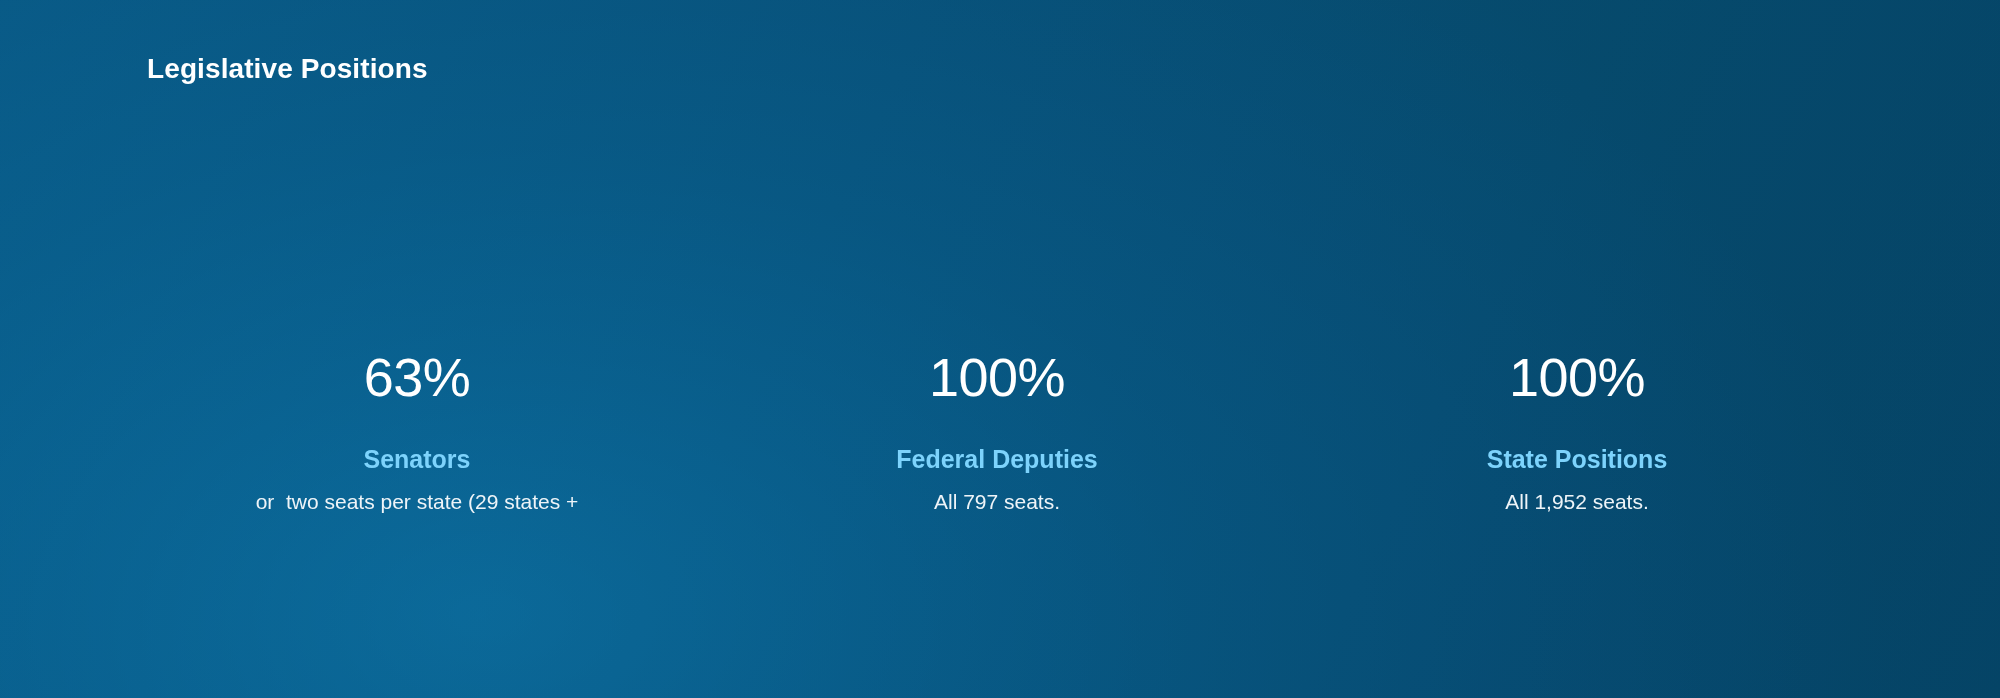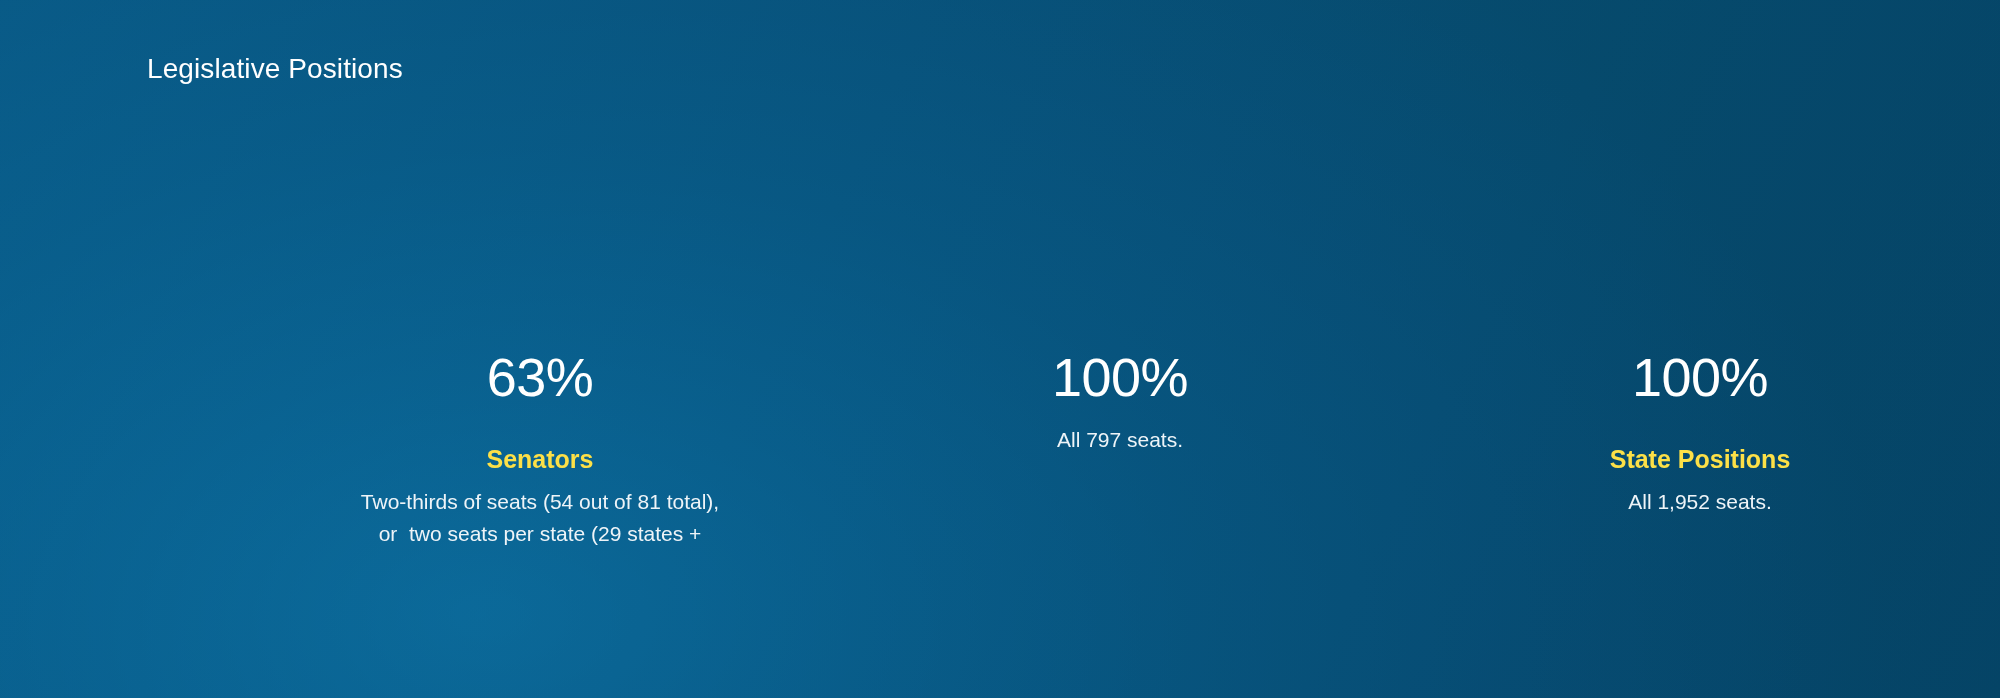--- a/index.html
+++ b/index.html
@@ -28,34 +28,34 @@
   #page {
     position: absolute;
     inset: 0;
   }
 
   .page-title {
     position: absolute;
     left: 147px;
     top: 53px;
     font-size: 28px;
-    font-weight: normal;
+    font-weight: bold;
     color: #ffffff;
     letter-spacing: 0.1px;
   }
 
   .gauges-row {
     position: absolute;
     left: 0;
     top: 140px;
     width: 2000px;
     height: 520px;
     display: flex;
     flex-direction: row;
-    justify-content: flex-end;
+    justify-content: flex-start;
   }
 
   .gauge-card {
     width: 600px;
     display: flex;
     flex-direction: column;
     align-items: center;
   }
 
   .gauge-card.card-1 { margin-left: 117px; }
@@ -84,21 +84,21 @@
     font-weight: 400;
     color: #ffffff;
     line-height: 1;
     letter-spacing: -0.5px;
   }
 
   .gauge-label {
     margin-top: 32px;
     font-size: 25px;
     font-weight: bold;
-    color: #fde047;
+    color: #7dd3fc;
     text-align: center;
     line-height: 1.2;
   }
 
   .gauge-desc {
     margin-top: 12px;
     font-size: 21px;
     font-weight: 400;
     color: #eef4f8;
     text-align: center;
@@ -124,35 +124,35 @@
         <svg viewBox="0 0 540 272">
           <g>
             <path class="arc-filled" d="M 60 272 A 210 210 0 0 0 353.40105703330397 464.728471393636 L 302.566127032052 347.25587930608646 A 82 82 0 0 1 188 272 Z" fill="#0f79bd"></path>
             <path class="arc-remainder" d="M 353.40105703330397 464.728471393636 A 210 210 0 0 0 480 272 L 352 272 A 82 82 0 0 1 302.566127032052 347.25587930608646 Z" fill="#e8472f"></path>
           </g>
         </svg>
         <div class="gauge-value">63%</div>
       </div>
       <div class="gauge-label">Senators</div>
       <div class="gauge-desc">
-        <span class="ln">Two-thirds of seats (54 out of 81 total),</span>
         <span class="ln">or  two seats per state (29 states +</span>
       </div>
     </div>
 
     <div class="gauge-card card-2">
       <div class="gauge-wrap">
         <svg viewBox="0 0 540 272">
           <g>
             <path class="arc-filled" d="M 60 272 A 210 210 0 0 0 480 272 L 352 272 A 82 82 0 0 1 188 272 Z" fill="#0f79bd"></path>
             <path class="arc-remainder" d="" fill="#e8472f"></path>
           </g>
         </svg>
         <div class="gauge-value">100%</div>
       </div>
+      <div class="gauge-label">Federal Deputies</div>
       <div class="gauge-desc">
         <span class="ln">All 797 seats.</span>
       </div>
     </div>
 
     <div class="gauge-card card-3">
       <div class="gauge-wrap">
         <svg viewBox="0 0 540 272">
           <g>
             <path class="arc-filled" d="M 60 272 A 210 210 0 0 0 480 272 L 352 272 A 82 82 0 0 1 188 272 Z" fill="#0f79bd"></path>

